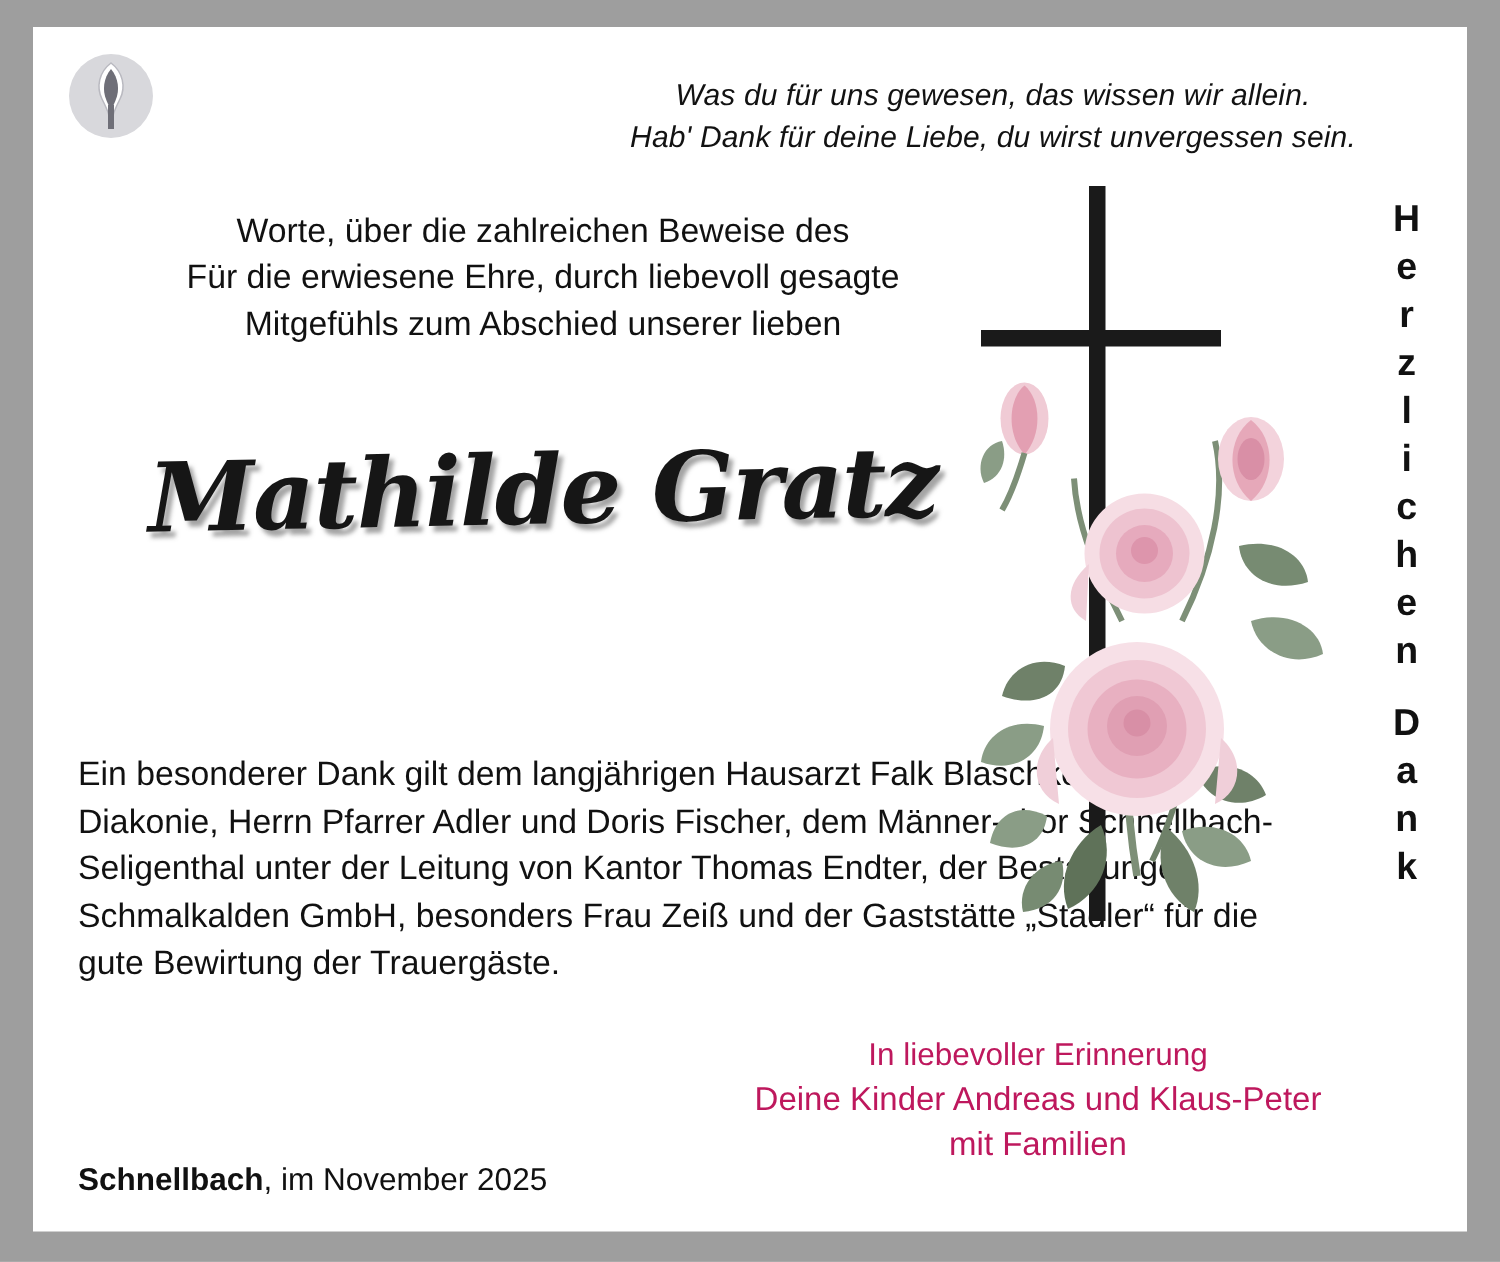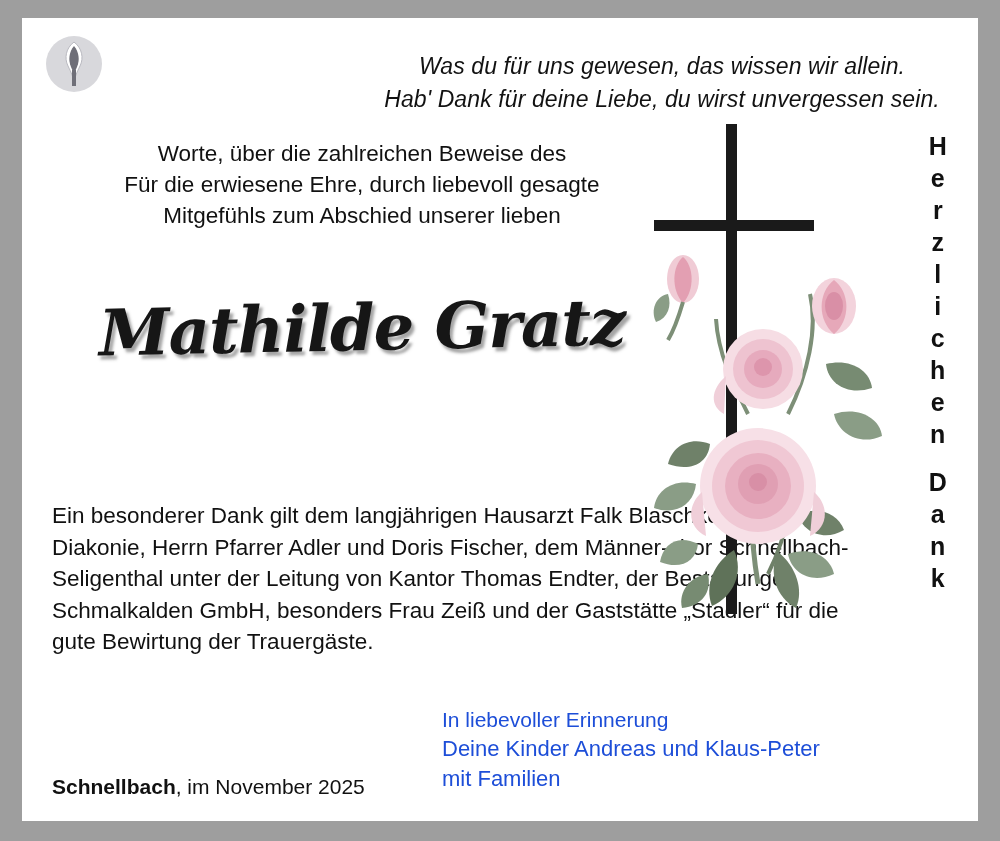--- a/index.html
+++ b/index.html
@@ -40,21 +40,21 @@
   }
 
   
   .motto {
     position: absolute;
     left: 330px;
     top: 32px;
     width: 620px;
     text-align: center;
     font-style: italic;
-    font-size: 23px;
+    font-size: 20px;
     color: #121212;
     line-height: 1.42;
     letter-spacing: 0.1px;
   }
 
   
   .intro {
     position: absolute;
     left: 30px;
     top: 120px;
@@ -104,24 +104,25 @@
     text-align: left;
     font-size: 22.5px;
     color: #111;
     line-height: 1.4;
   }
 
   
   .closing {
     position: absolute;
     left: 420px;
-    top: 688px;
+    top: 672px;
     width: 500px;
+    text-align: center;
     font-size: 21px;
-    color: #1d4ed8;
+    color: #be185d;
     line-height: 1.35;
   }
   .closing .bold {
     font-weight: normal;
     font-size: 22px;
   }
 
   
   .placedate {
     position: absolute;

